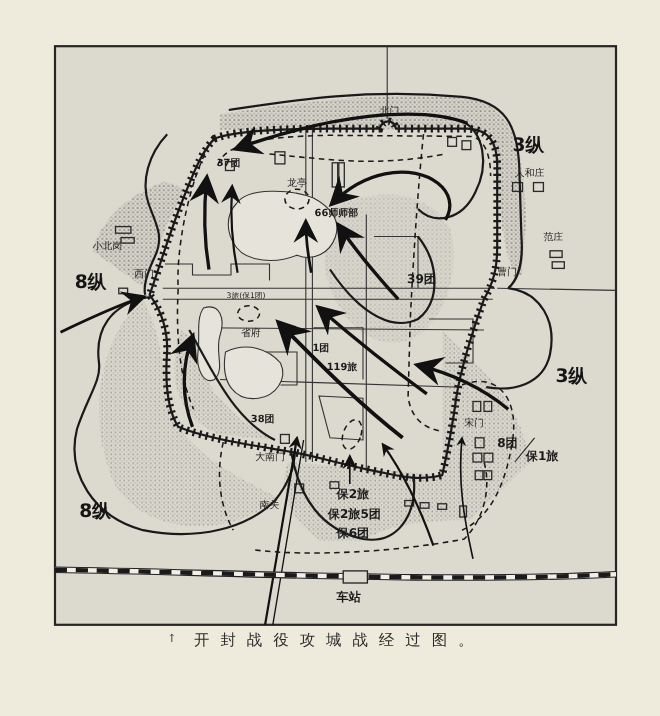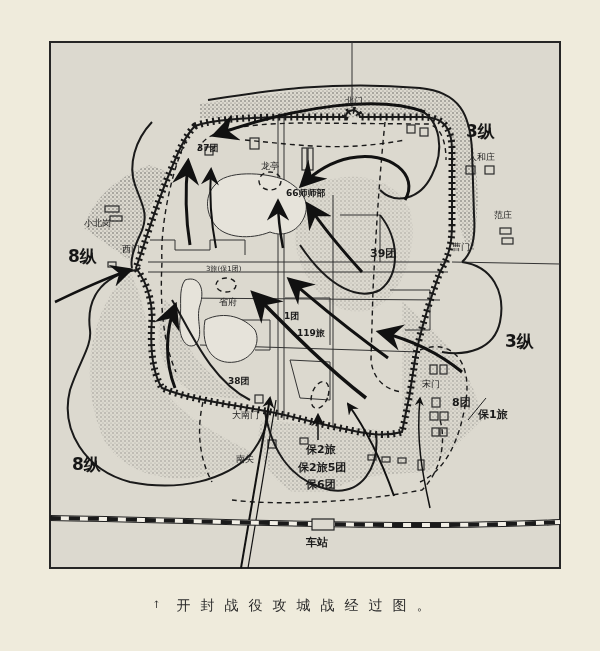--- a/index.html
+++ b/index.html
@@ -9,21 +9,21 @@
       font-family: "DejaVu Sans", sans-serif;
       position: relative;
     }
     #map-figure { position: absolute; left: 0; top: 0; }
     .sm  { font-size: 9px;  fill: #222; font-family: "DejaVu Sans", sans-serif; }
     .smb { font-size: 9px;  fill: #1a1a1a; font-weight: bold; font-family: "DejaVu Sans", sans-serif; }
     .xs  { font-size: 7px;  fill: #222; font-family: "DejaVu Sans", sans-serif; }
     .mid { font-size: 11px; fill: #1a1a1a; font-weight: bold; font-family: "DejaVu Sans", sans-serif; }
     .big { font-size: 17px; fill: #151515; font-weight: bold; font-family: "DejaVu Sans", sans-serif; }
     .caption {
-      position: absolute; left: 152px; top: 597px;
+      position: absolute; left: 152px; top: 573px;
       font-size: 14px; color: #2a2a2a; letter-spacing: 10px;
       font-family: "DejaVu Serif", serif;
     }
     .caption .marker { font-size: 10px; letter-spacing: 0; margin-right: 16px; position: relative; top: -2px; }
   </style>
 </head>
 <body>
 
 <svg id="map-figure" width="600" height="651" viewBox="0 0 600 651">
   <defs>

